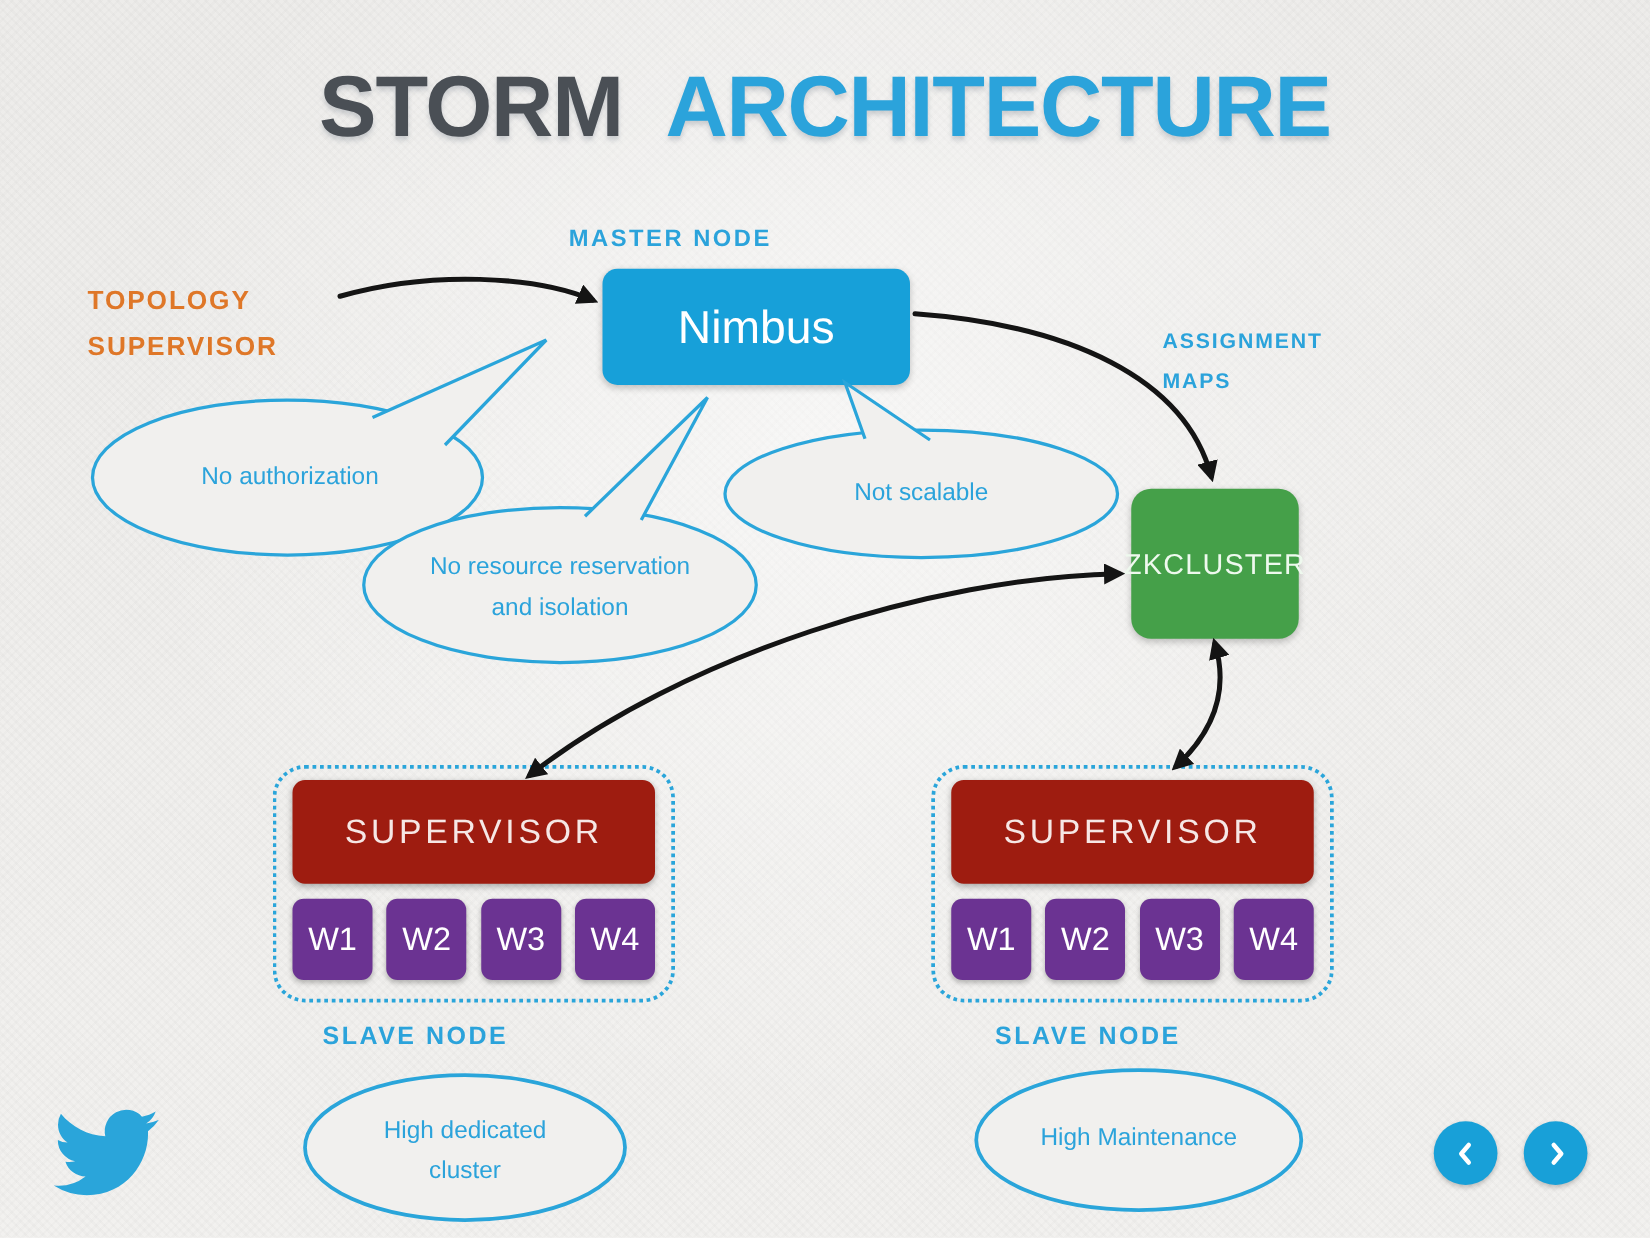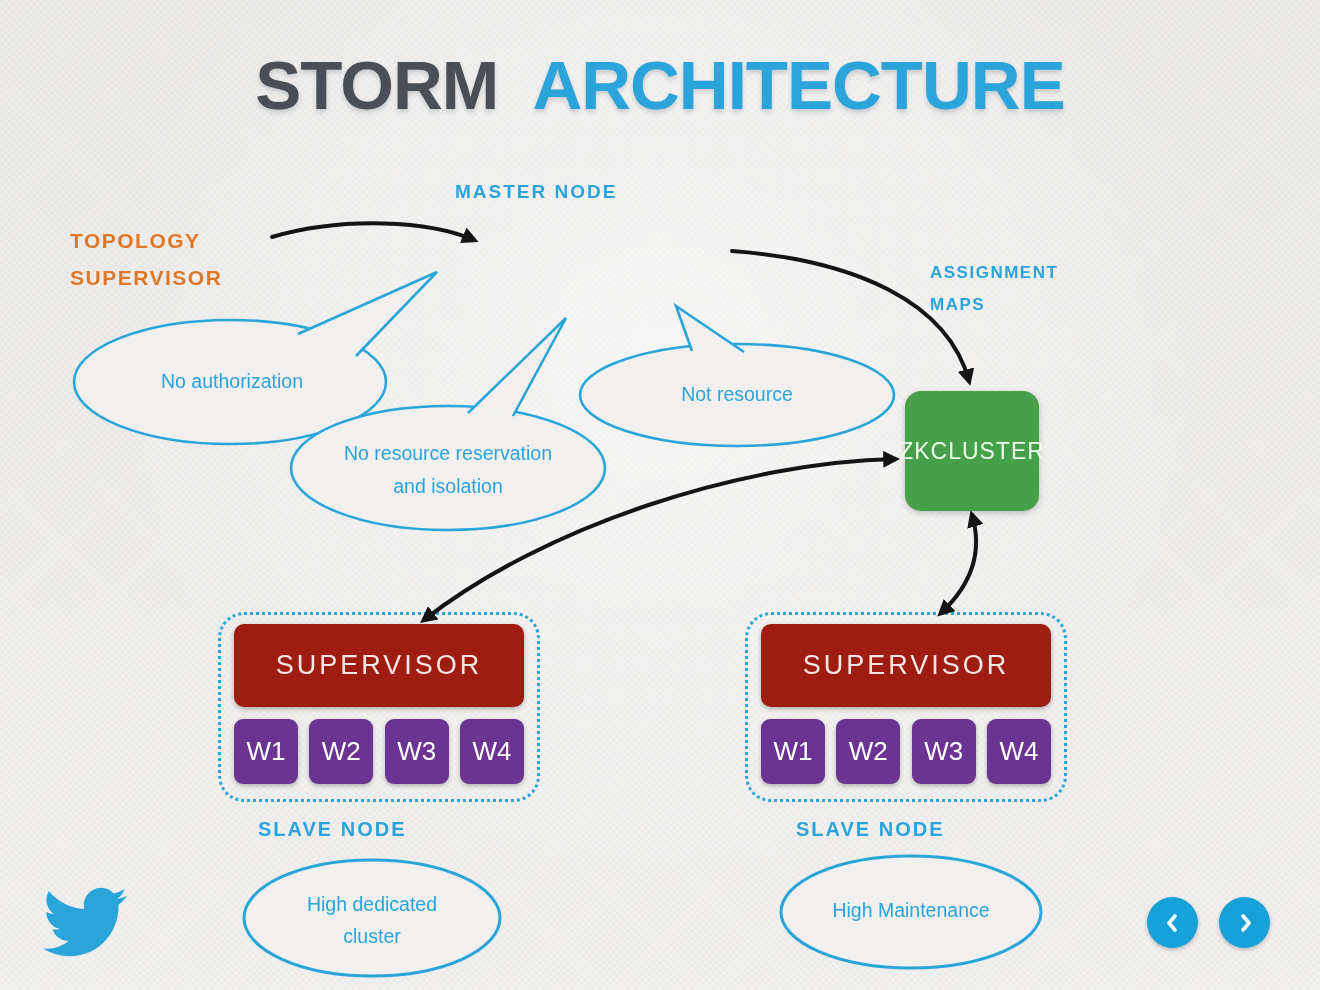--- a/index.html
+++ b/index.html
@@ -102,20 +102,23 @@
 </head>
 <body>
 
 <div class="slide">
 
   <h1 class="title">
     <span class="t-dark">STORM</span>
     <span class="t-blue">ARCHITECTURE</span>
   </h1>
 
+  <div class="node nimbus">
+    <span>Nimbus</span>
+  </div>
 
   <div class="node zk">
     <div>ZK</div>
     <div>CLUSTER</div>
   </div>
 
   <div class="group group-left">
     <div class="sup">SUPERVISOR</div>
     <div class="workers">
       <div class="worker">W1</div>
@@ -173,21 +176,21 @@
   </div>
 
   <div class="lbl lbl-slave lbl-slave-left">SLAVE NODE</div>
   <div class="lbl lbl-slave lbl-slave-right">SLAVE NODE</div>
 
   <div class="bt bt-noauth">No authorization</div>
   <div class="bt bt-nores">
     <div>No resource reservation</div>
     <div>and isolation</div>
   </div>
-  <div class="bt bt-notscal">Not resource</div>
+  <div class="bt bt-notscal">Not scalable</div>
   <div class="bt bt-need">
     <div>High dedicated</div>
     <div>cluster</div>
   </div>
   <div class="bt bt-high">High Maintenance</div>
 
   <svg class="twitter" viewBox="0 0 24 24">
     <path fill="#2aa5da" d="M23.953 4.57a10 10 0 01-2.825.775 4.958 4.958 0 002.163-2.723c-.951.555-2.005.959-3.127 1.184a4.92 4.92 0 00-8.384 4.482C7.69 8.095 4.067 6.13 1.64 3.162a4.822 4.822 0 00-.666 2.475c0 1.71.87 3.213 2.188 4.096a4.904 4.904 0 01-2.228-.616v.06a4.923 4.923 0 003.946 4.827 4.996 4.996 0 01-2.212.085 4.936 4.936 0 004.604 3.417 9.867 9.867 0 01-6.102 2.105c-.39 0-.779-.023-1.17-.067a13.995 13.995 0 007.557 2.209c9.053 0 13.998-7.496 13.998-13.985 0-.21 0-.42-.015-.63A9.935 9.935 0 0024 4.59z"></path>
   </svg>
 

